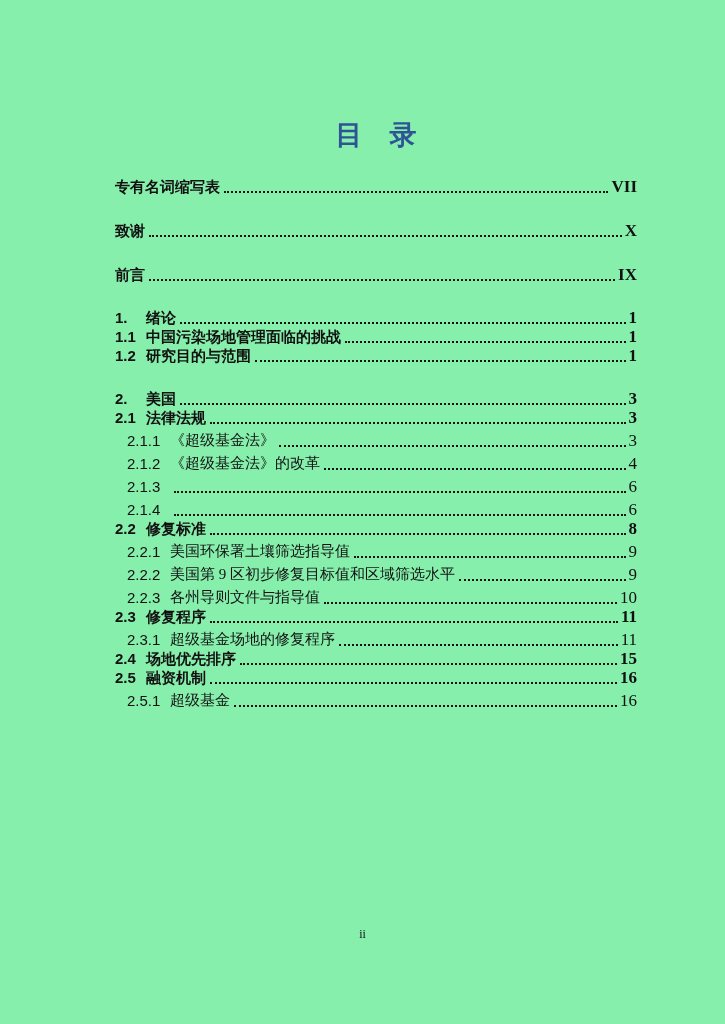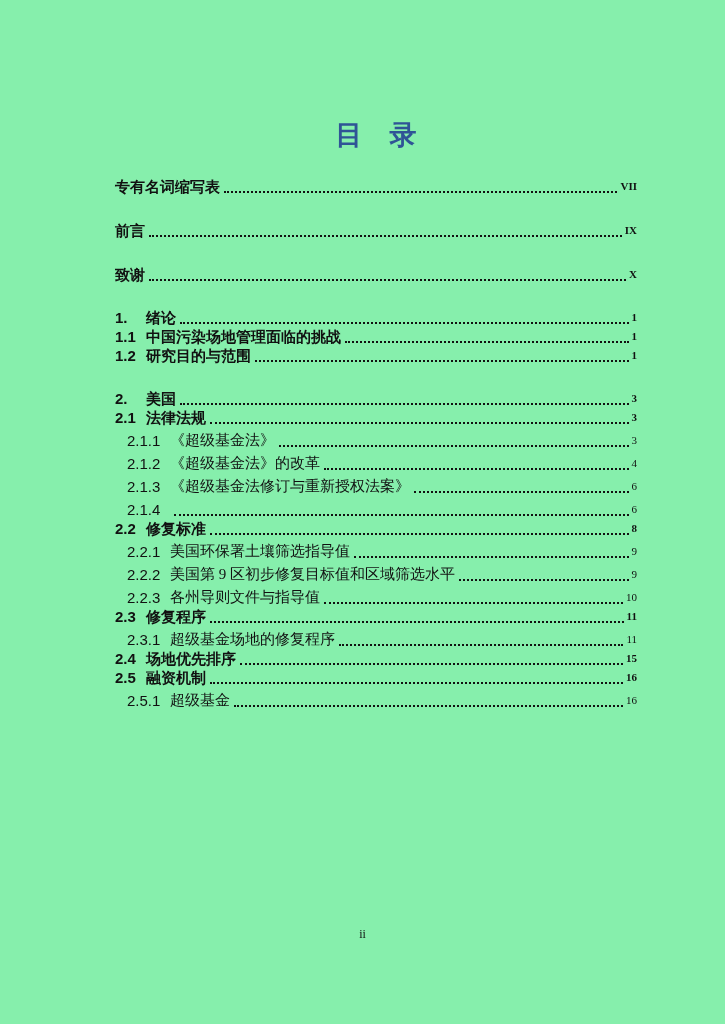--- a/index.html
+++ b/index.html
@@ -47,21 +47,21 @@
   .label { white-space:nowrap; }
   .leader {
     flex:1 1 auto;
     min-width:12px;
     border-bottom:2px dotted var(--ink);
     margin:0 3px 3px 4px;
   }
   .pg {
     font-family:"Liberation Serif", serif;
     font-weight:bold;
-    font-size:11px;
+    font-size:17px;
     white-space:nowrap;
   }
   .lv3 .pg { font-weight:normal; }
   .footer {
     position:absolute;
     left:0; right:0; bottom:82px;
     text-align:center;
     font-family:"Liberation Serif", serif;
     font-size:12px;
     color:var(--ink);
@@ -76,29 +76,29 @@
 
   <div class="toc">
 
     <div class="row front">
       <span class="label">专有名词缩写表</span>
       <span class="leader"></span>
       <span class="pg">VII</span>
     </div>
 
     <div class="row front">
+      <span class="label">致谢</span>
+      <span class="leader"></span>
+      <span class="pg">X</span>
+    </div>
+
+    <div class="row front">
       <span class="label">前言</span>
       <span class="leader"></span>
       <span class="pg">IX</span>
-    </div>
-
-    <div class="row front">
-      <span class="label">致谢</span>
-      <span class="leader"></span>
-      <span class="pg">X</span>
     </div>
 
 
     <div class="row lv1">
       <span class="num">1.</span>
       <span class="label">绪论</span>
       <span class="leader"></span>
       <span class="pg">1</span>
     </div>
 
@@ -139,21 +139,20 @@
 
     <div class="row lv3">
       <span class="num">2.1.2</span>
       <span class="label">《超级基金法》的改革</span>
       <span class="leader"></span>
       <span class="pg">4</span>
     </div>
 
     <div class="row lv3">
       <span class="num">2.1.3</span>
-      <span class="label">《超级基金法修订与重新授权法案》</span>
       <span class="leader"></span>
       <span class="pg">6</span>
     </div>
 
     <div class="row lv3">
       <span class="num">2.1.4</span>
       <span class="leader"></span>
       <span class="pg">6</span>
     </div>
 

